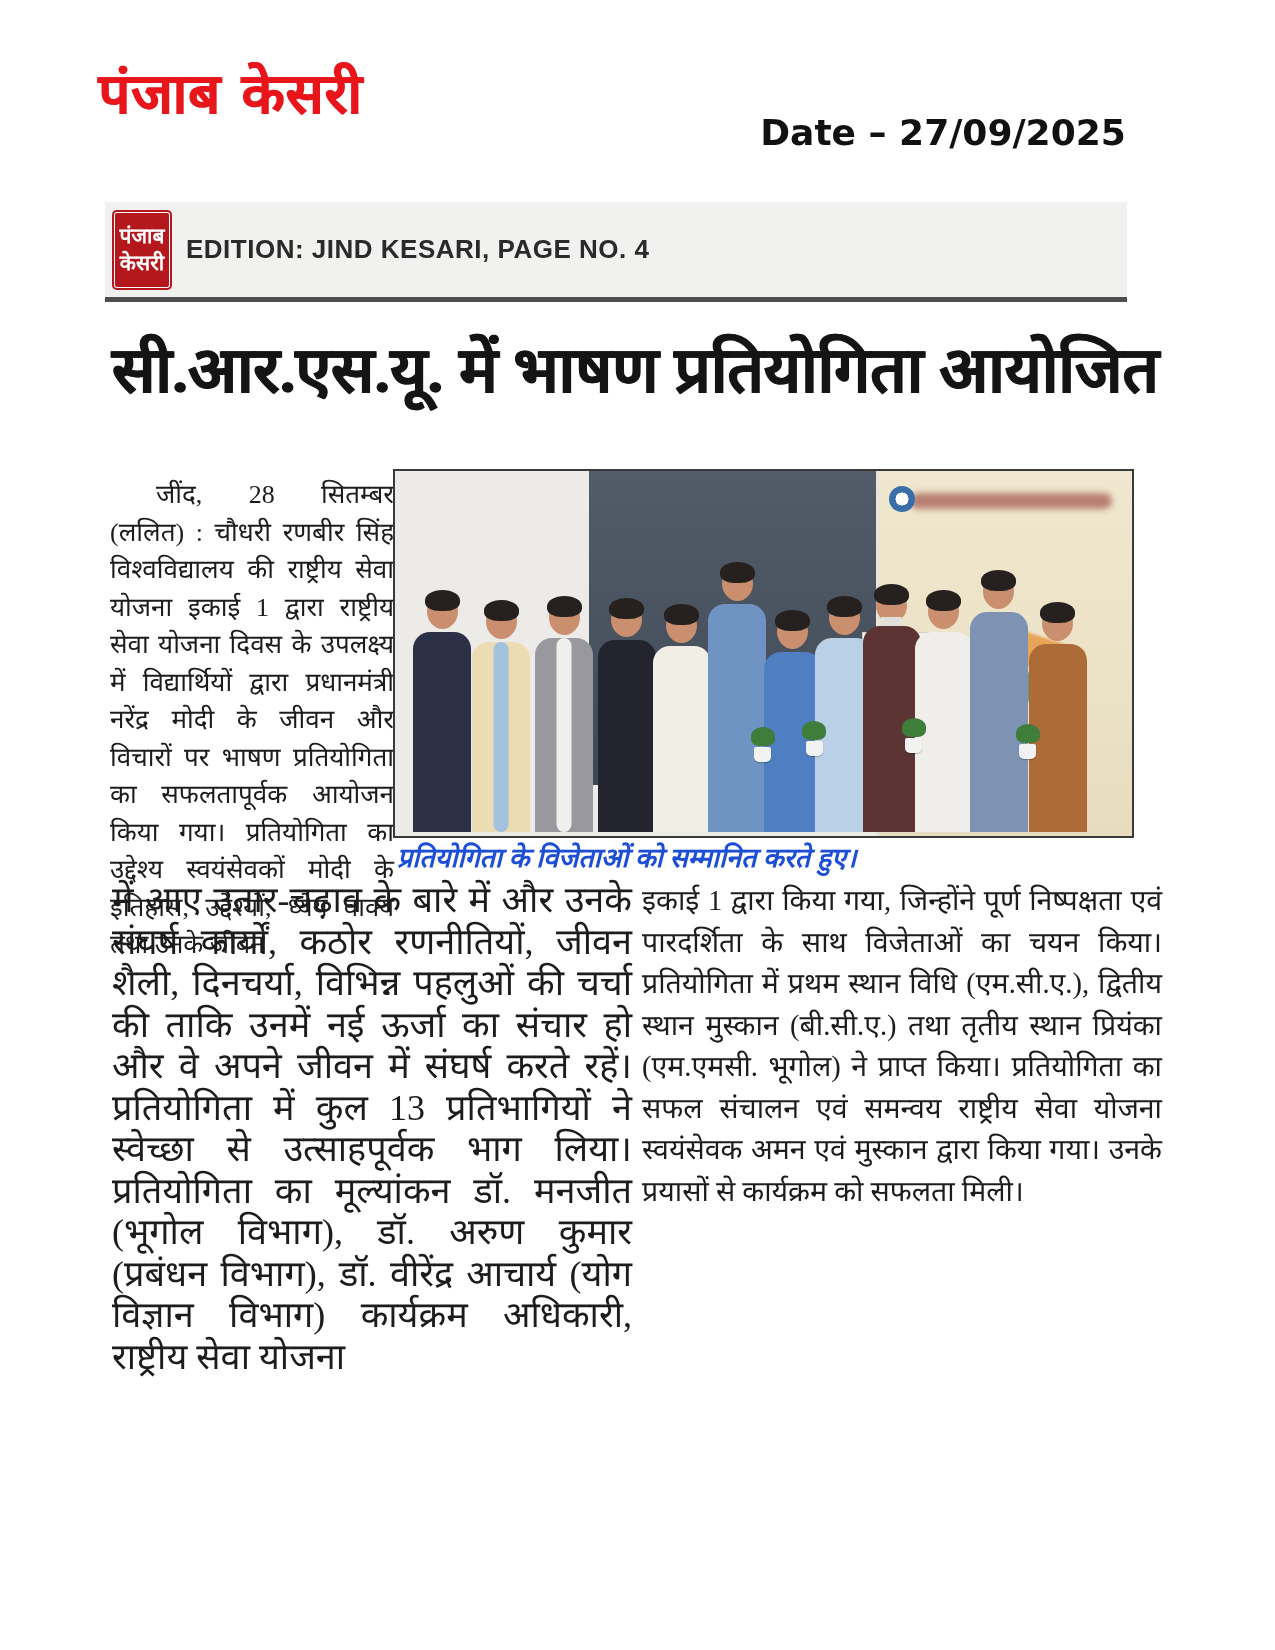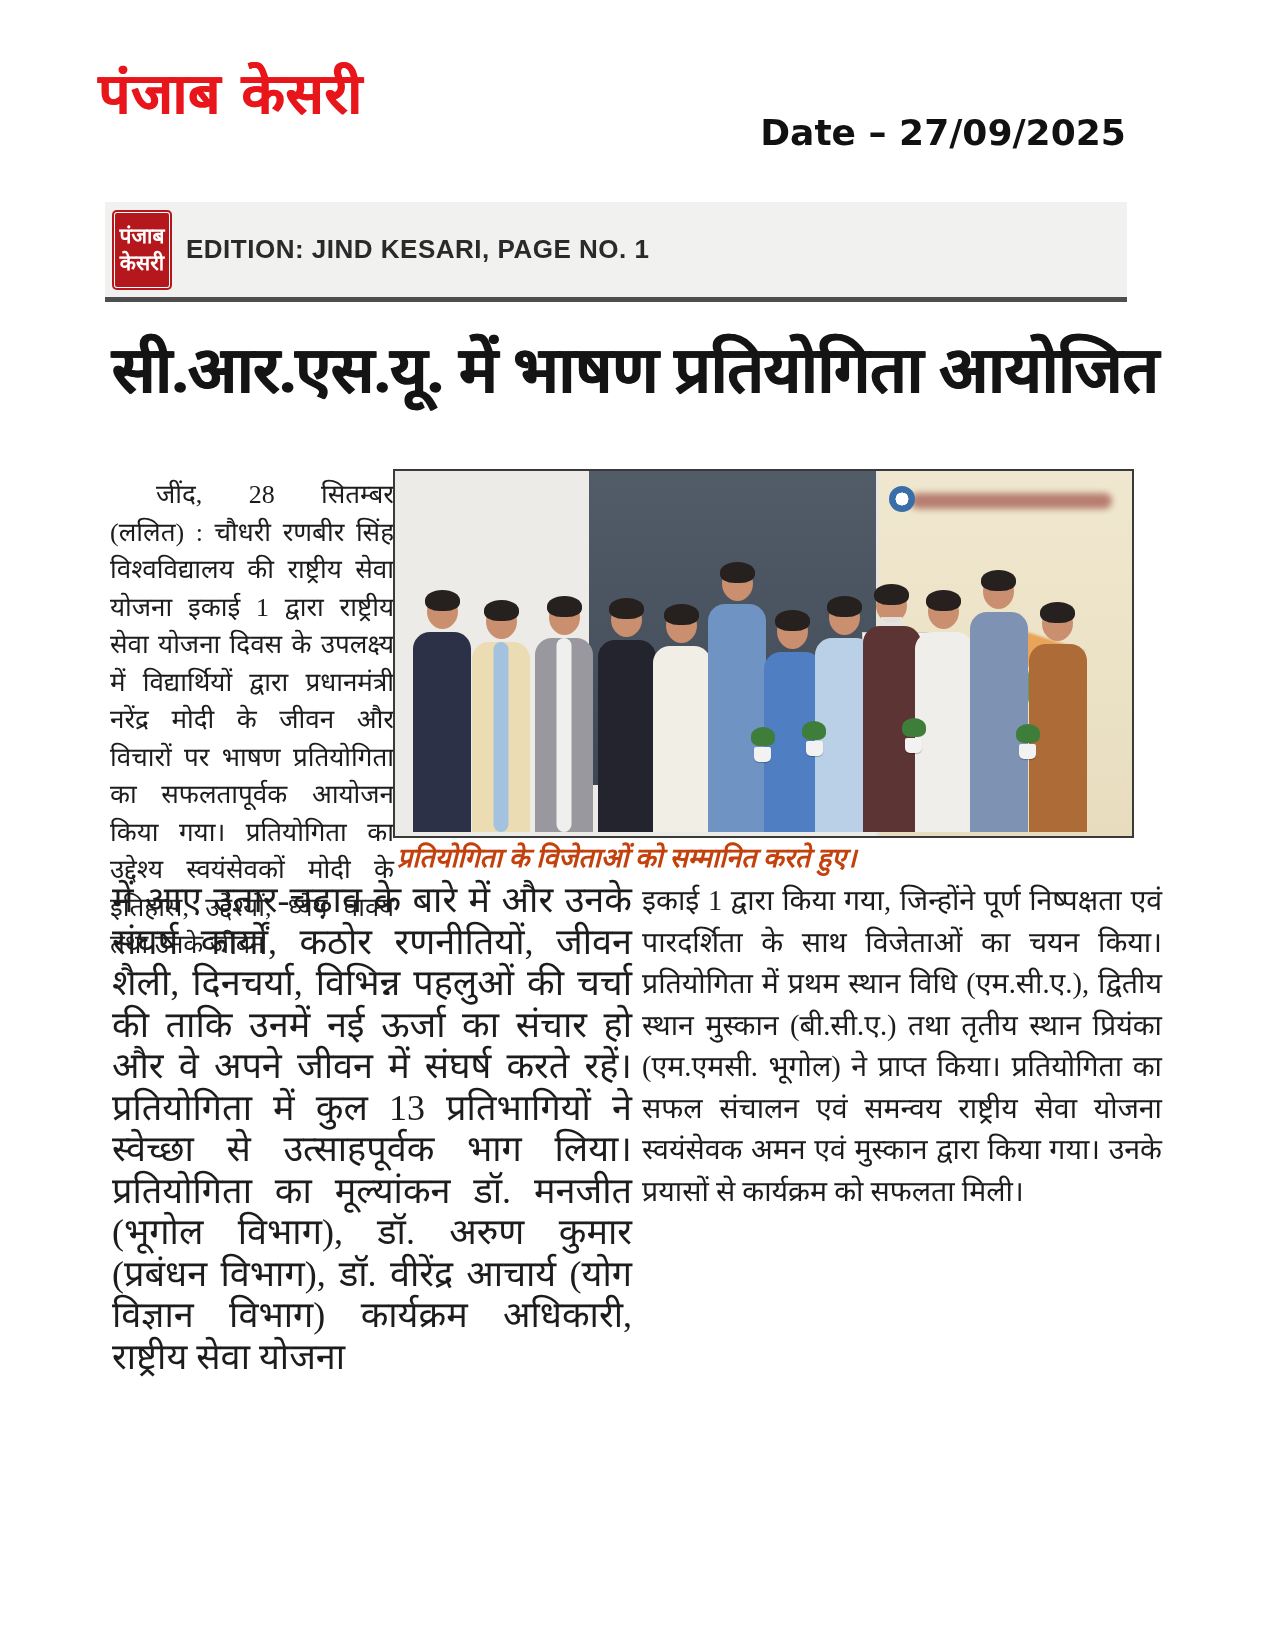--- a/index.html
+++ b/index.html
@@ -134,36 +134,36 @@
     position:absolute; left:50%; top:0; bottom:0; width:15px;
     transform:translateX(-50%); border-radius:8px; opacity:.95;
   }
   .plant { position:absolute; left:-13px; z-index:3; }
   .leaves { width:24px; height:19px; border-radius:50% 50% 35% 35%; filter:blur(0.4px); }
   .pot { width:17px; height:15px; margin:1px auto 0; border-radius:2px 2px 5px 5px; box-shadow:0 1px 1px rgba(0,0,0,.25); }
 
   
   .caption {
     position:absolute; left:397px; top:838px; width:740px;
-    font-size:27px; font-weight:bold; font-style:italic; color:#c2410c;
+    font-size:27px; font-weight:bold; font-style:italic; color:#1d4ed8;
   }
 </style>
 </head>
 <body>
 
 <div class="masthead">पंजाब केसरी</div>
 <div class="date-label">Date – 27/09/2025</div>
 
 <div class="clip-band">
   <div class="clip-logo">
     <span>पंजाब</span>
     <span>केसरी</span>
   </div>
   <div class="clip-meta">
-    <div>EDITION: JIND KESARI, PAGE NO. 1</div>
+    <div>EDITION: JIND KESARI, PAGE NO. 4</div>
   </div>
 </div>
 
 <div class="headline">सी.आर.एस.यू. में भाषण प्रतियोगिता आयोजित</div>
 
 <div class="intro-col">जींद, 28 सितम्बर (ललित) : चौधरी रणबीर सिंह विश्वविद्यालय की राष्ट्रीय सेवा योजना इकाई 1 द्वारा राष्ट्रीय सेवा योजना दिवस के उपलक्ष्य में विद्यार्थियों द्वारा प्रधानमंत्री नरेंद्र मोदी के जीवन और विचारों पर भाषण प्रतियोगिता का सफलतापूर्वक आयोजन किया गया। प्रतियोगिता का उद्देश्य स्वयंसेवकों मोदी के इतिहास, उद्देश्यों, ध्येय वाक्य तथा उनके जीवन</div>
 
 <div class="photo">
   <div class="blackboard"></div>
   <div class="wall-strip"></div>

